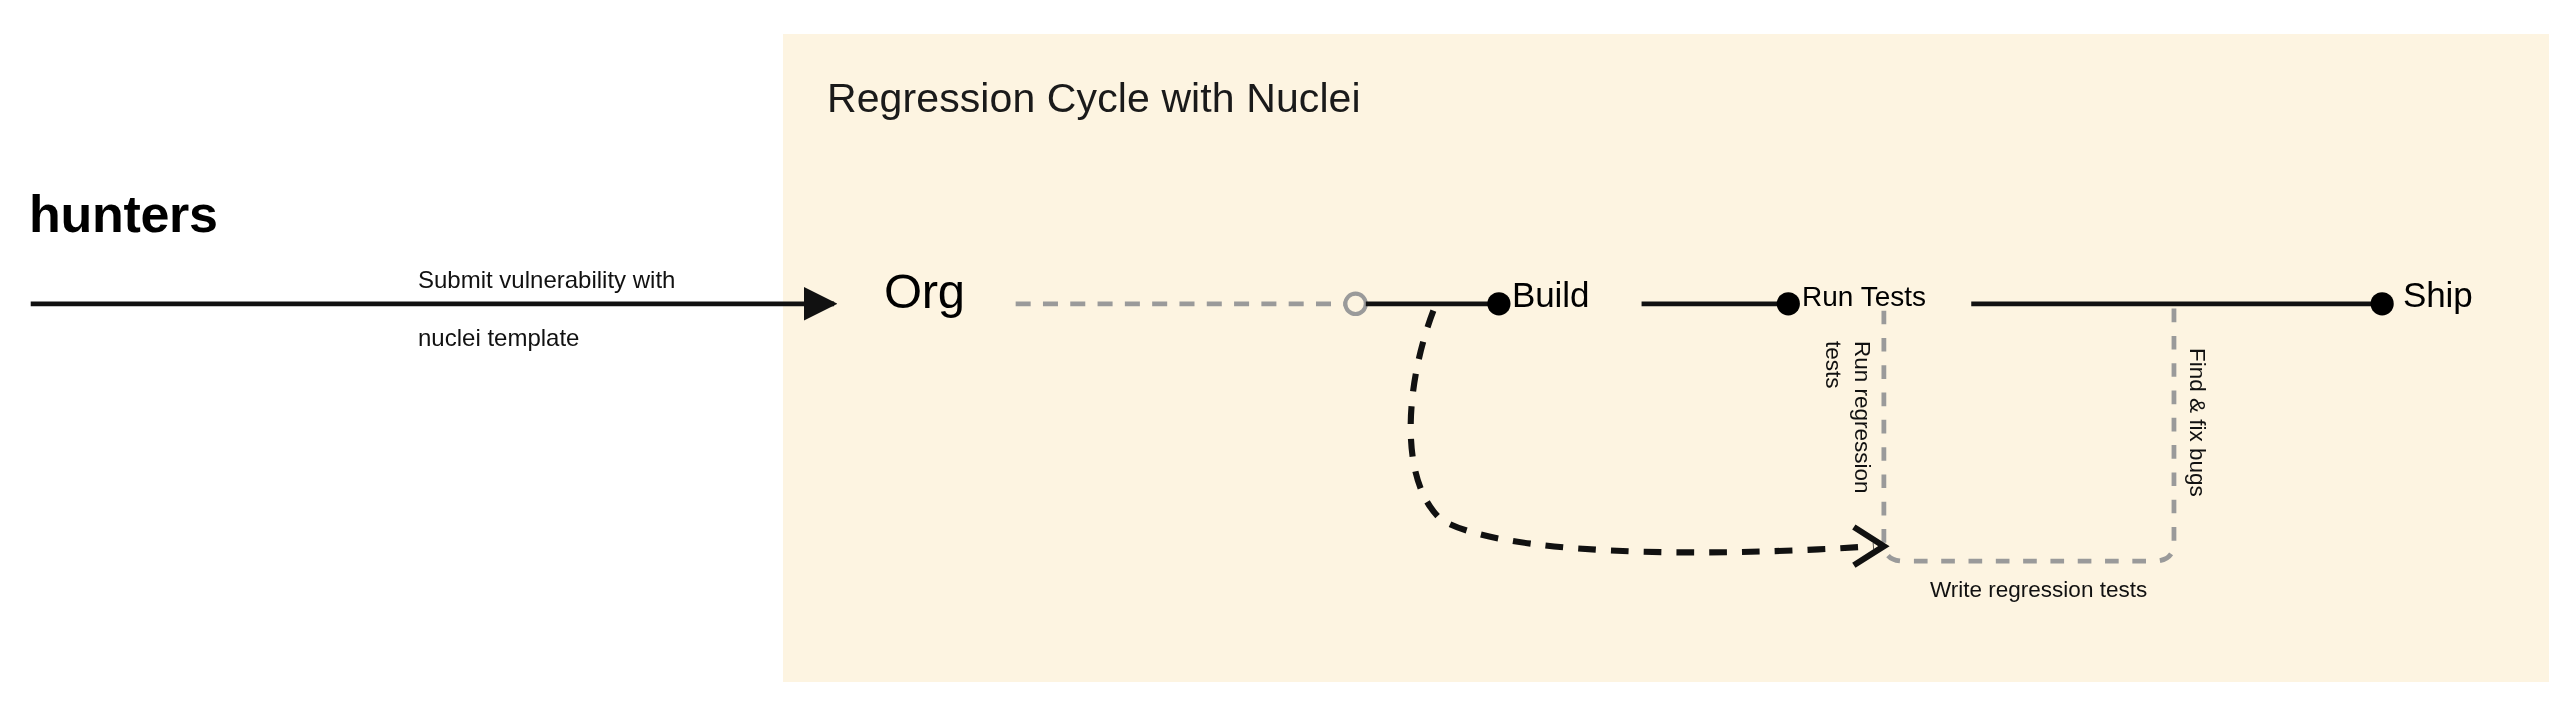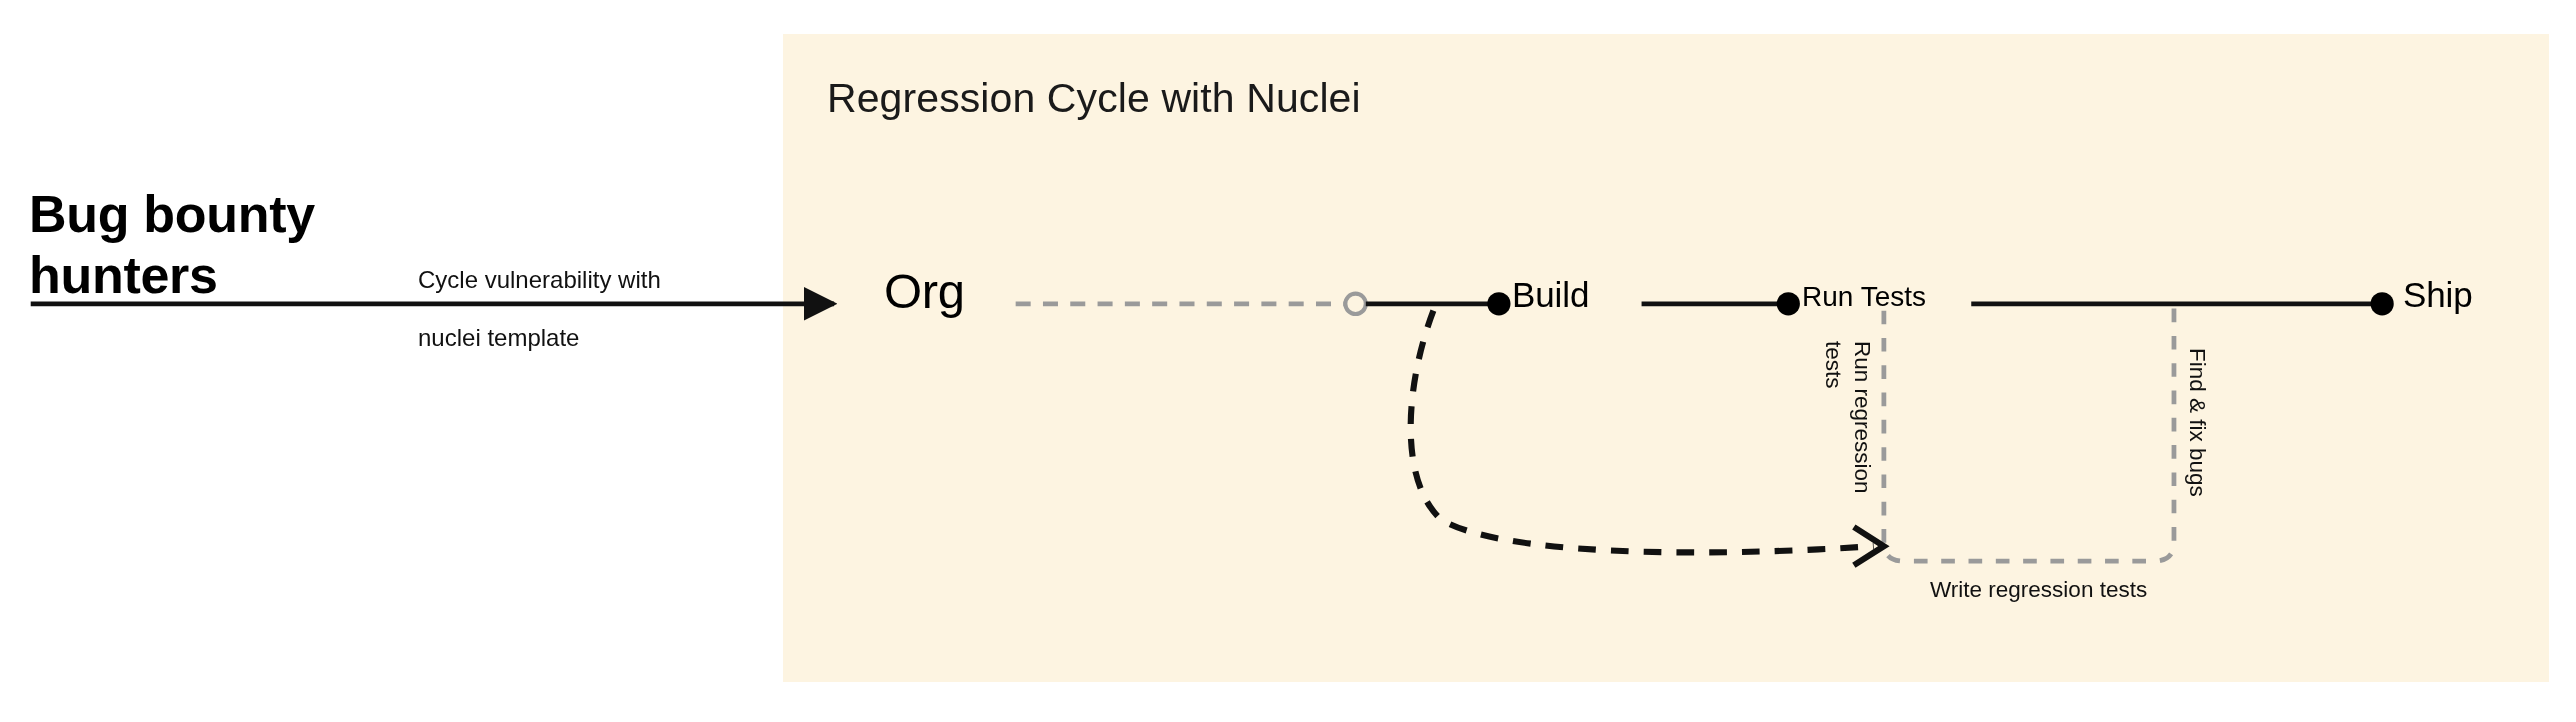--- a/index.html
+++ b/index.html
@@ -152,26 +152,25 @@
 </head>
 <body>
 
 <div id="stage">
 
   <div class="panel"></div>
 
   <div class="panel-title">Regression Cycle with Nuclei</div>
 
   <div class="bb-title">
-    <span class="bb-line1">Bug bounty</span>
     <span class="bb-line2">hunters</span>
   </div>
 
   <div class="submit-label">
-    <span class="submit-l1">Cycle vulnerability with</span>
+    <span class="submit-l1">Submit vulnerability with</span>
     <span class="submit-l2">nuclei template</span>
   </div>
 
   <svg id="lines" viewBox="0 0 3774 1059">
     <defs>
       <marker id="arrowSolid" viewBox="0 0 10 10" refX="9" refY="5" markerWidth="7" markerHeight="7" orient="auto-start-reverse">
         <path d="M 0 0 L 10 5 L 0 10 z" fill="#111111"></path>
       </marker>
     </defs>
 

